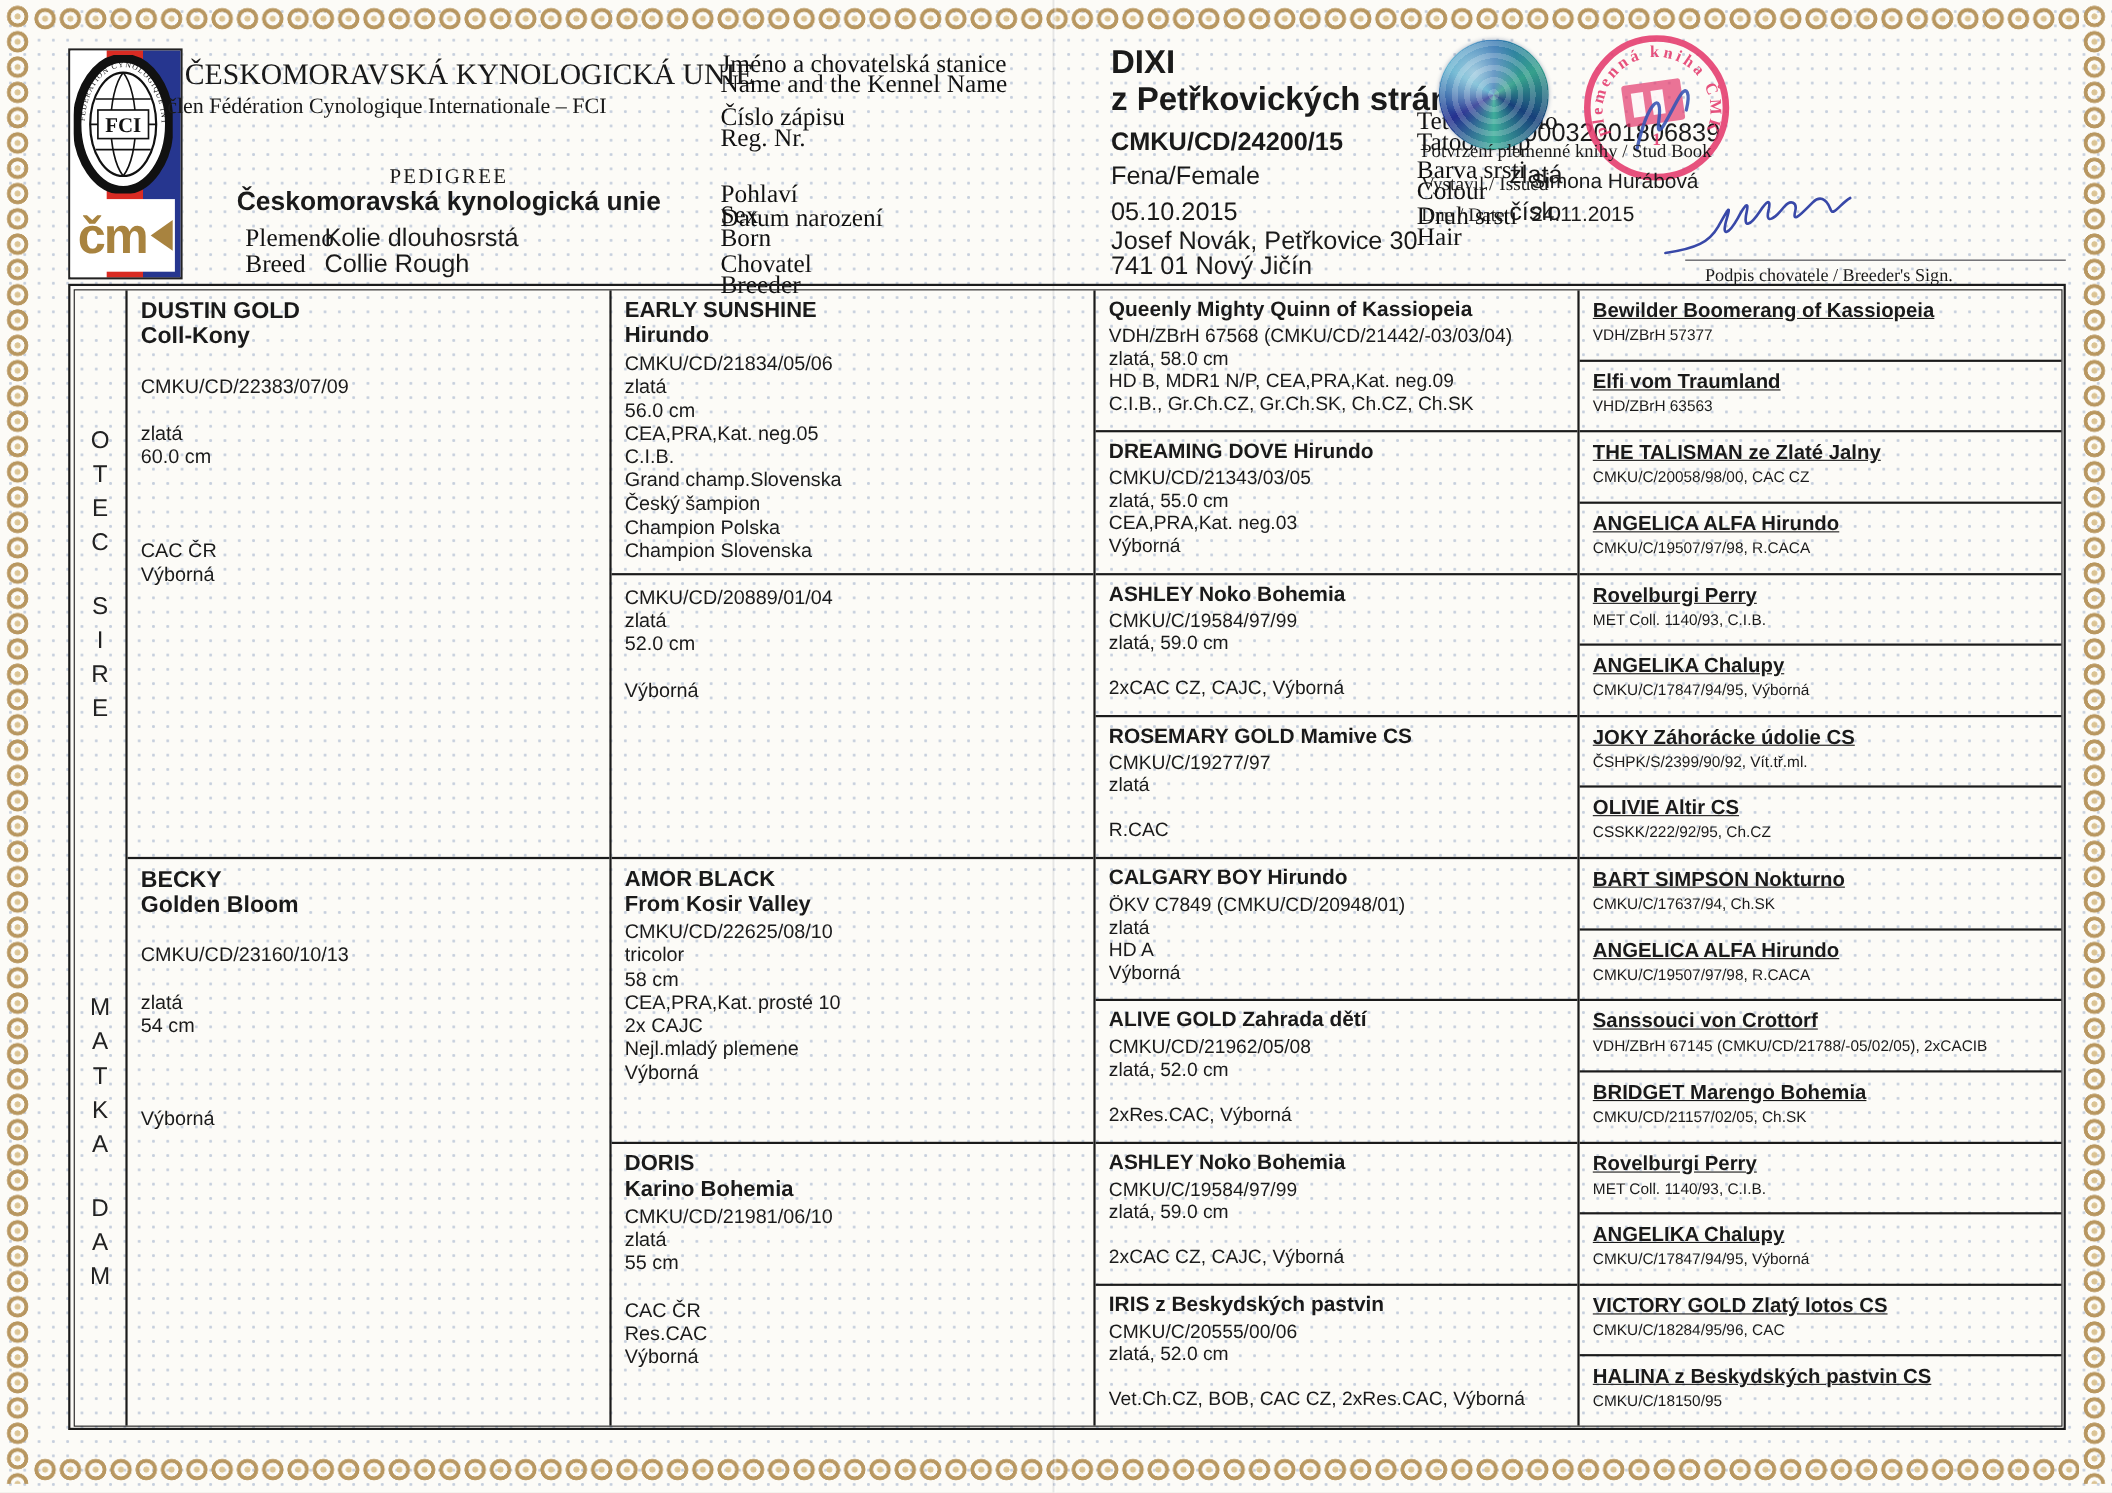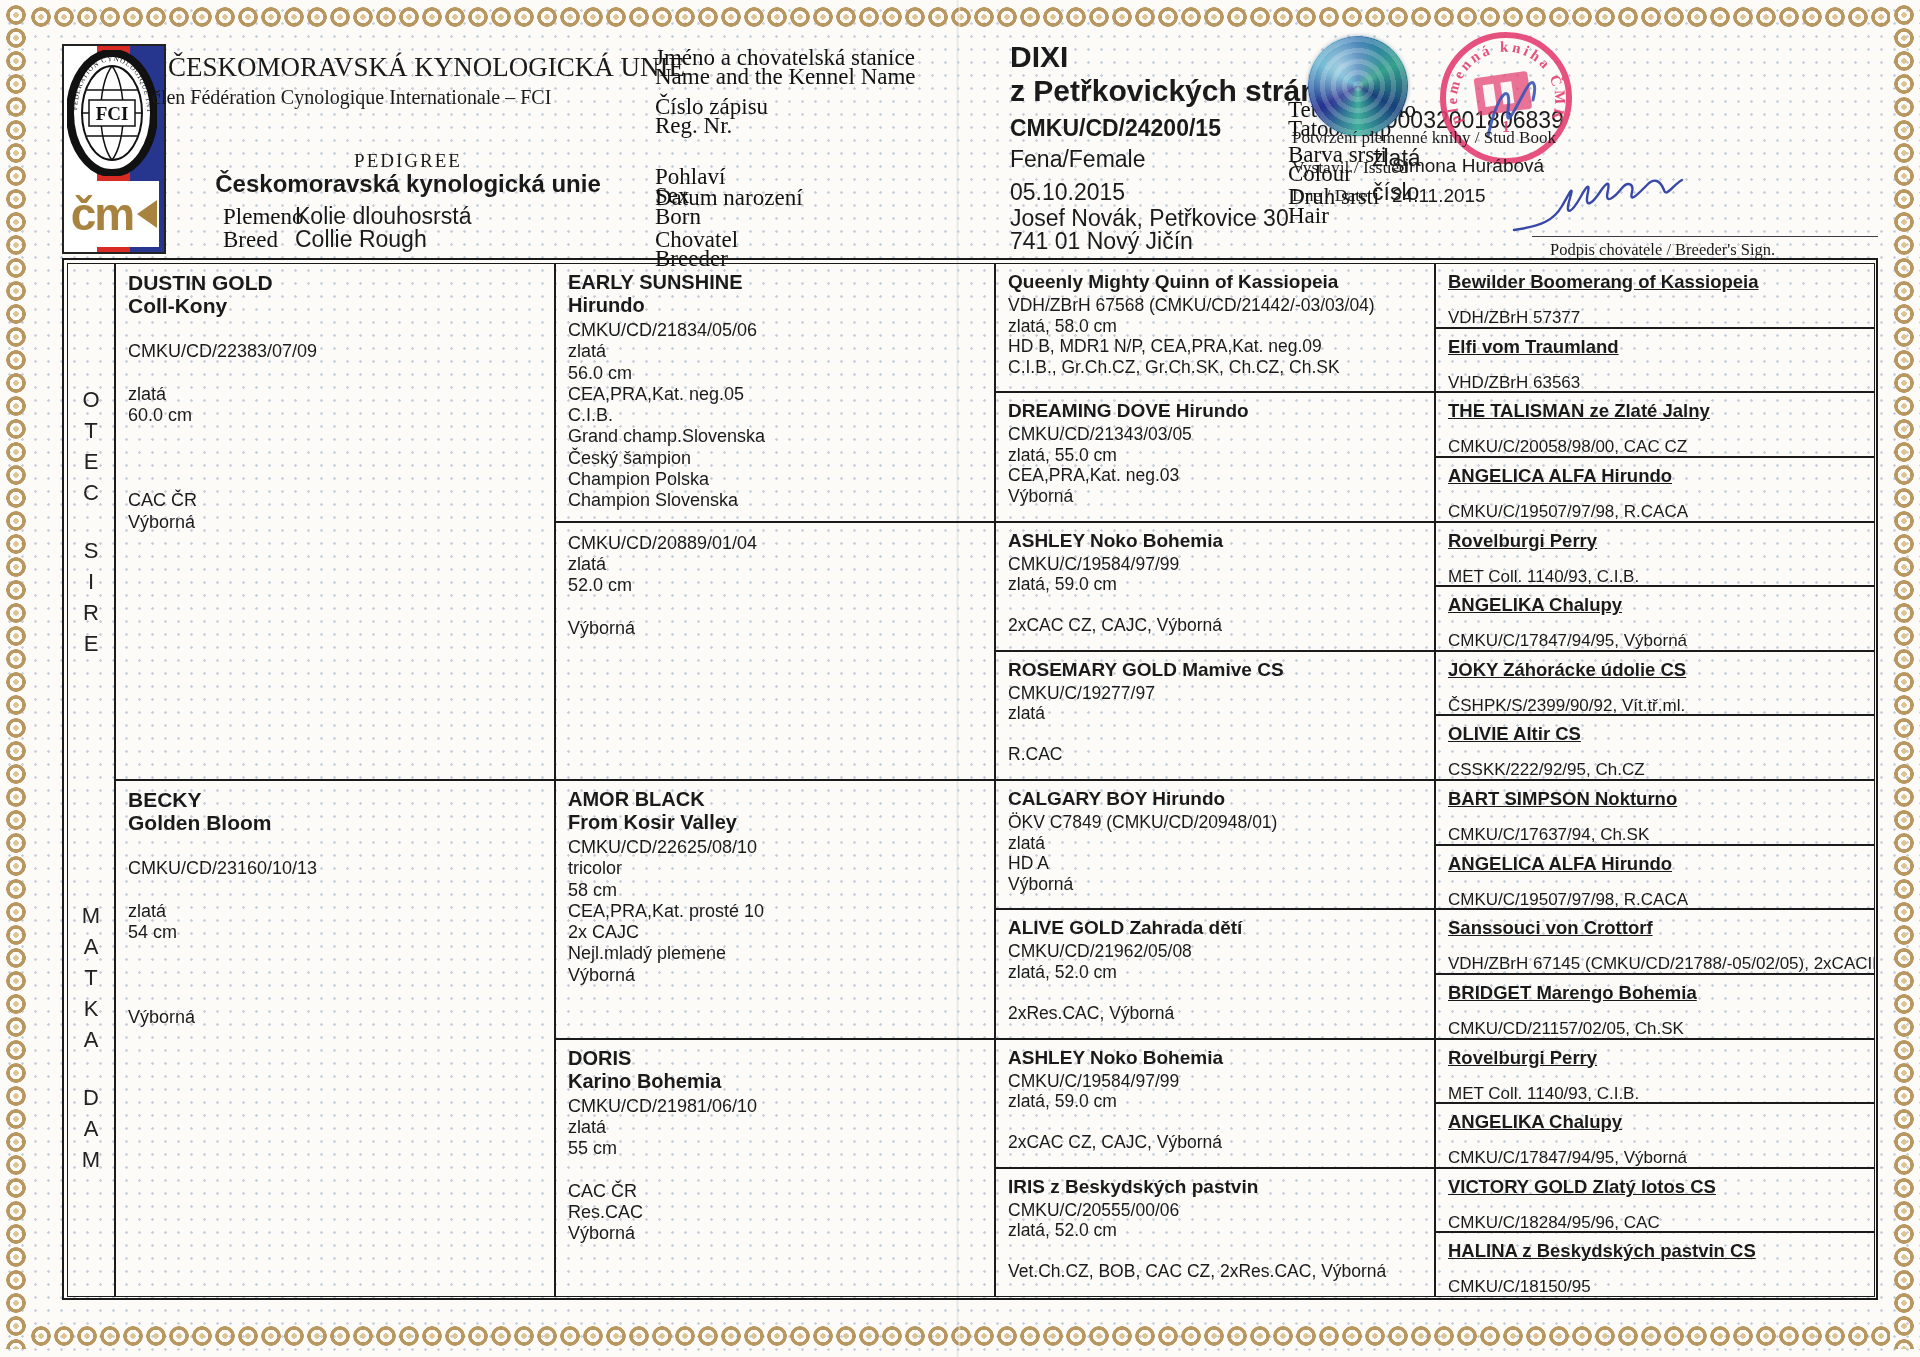--- a/index.html
+++ b/index.html
@@ -49,21 +49,21 @@
   .letter-group{display:flex;flex-direction:column;align-items:center;gap:9px;font-size:22px;color:#222;}
   .letter-group .tline{line-height:1;}
   .gen-col{flex:1 1 0;min-width:0;display:flex;flex-direction:column;border-left:2px solid #1b1b1b;}
   .cell{flex:1 1 0;min-height:0;overflow:hidden;padding:7px 8px 3px 12px;}
   .gen-col .cell + .cell{border-top:2px solid #1b1b1b;}
   .aname{font-weight:bold;font-size:20px;line-height:23px;white-space:nowrap;}
   .gen3 .aname{font-size:19px;line-height:22px;}
   .gen4 .aname{font-size:18.5px;line-height:21px;text-decoration:underline;}
   .adet{font-size:18px;line-height:21.3px;margin-top:3px;}
   .gen3 .adet{font-size:17.5px;line-height:20.5px;margin-top:2px;}
-  .areg{font-size:17px;line-height:20px;margin-top:16px;white-space:nowrap;}
+  .areg{font-size:14px;line-height:20px;margin-top:2px;white-space:nowrap;}
   .adet .tline{white-space:nowrap;}
   .signline{border-top:1.5px solid #3c3c44;}
   svg text{font-family:"Liberation Serif",serif;}
 </style>
 </head>
 <body>
 
 <div class="page">
 
   <div class="orn orn-h" style="left:30px;right:30px;top:4px;"></div>

